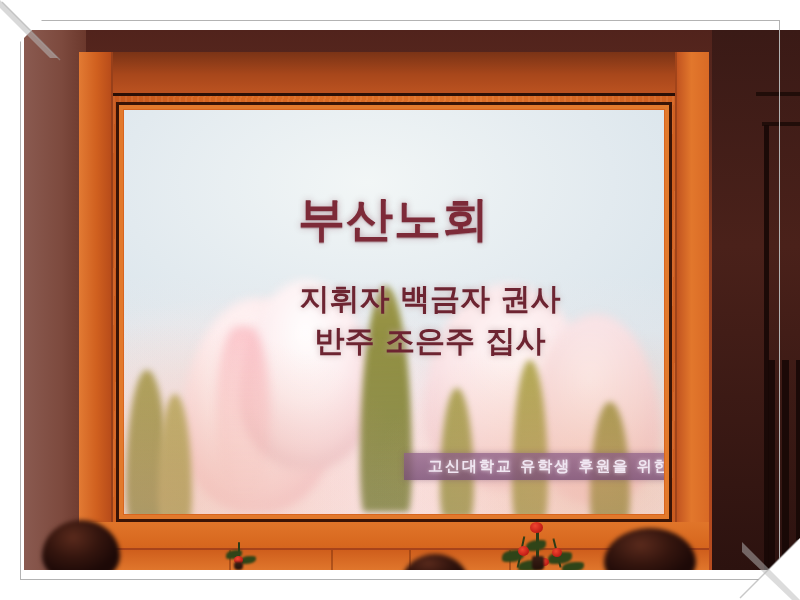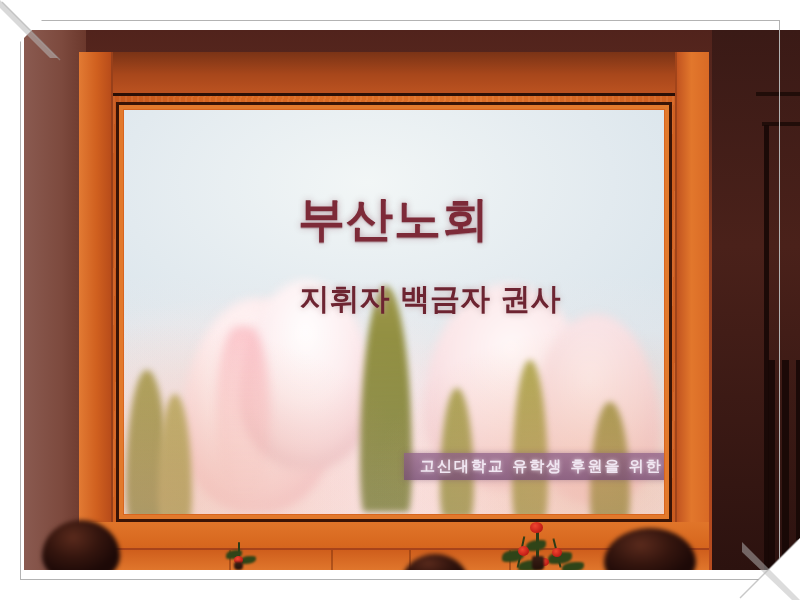--- a/index.html
+++ b/index.html
@@ -229,20 +229,21 @@
     box-shadow: 0 0 6px rgba(120,80,110,.45);
   }
   .slide-banner-text {
     font-family: "DejaVu Sans", sans-serif;
     font-size: 15px;
     font-weight: 700;
     letter-spacing: 2px;
     color: #f0e6f2;
     text-shadow: 0 0 4px rgba(255,245,250,.7);
     white-space: nowrap;
+    margin-left: 8px;
   }
 
   
   .apron {
     position: absolute;
     left: 55px;
     top: 492px;
     width: 630px;
     height: 48px;
     background: linear-gradient(180deg, #e0752a 0%, #d8681f 45%, #c4551b 100%);
@@ -359,20 +360,21 @@
         <div class="leaf" style="left:466px; top:128px; width:40px; height:122px;
                     background: linear-gradient(180deg, #9c9747 0%, #7f8235 100%);"></div>
       </div>
 
       <div class="slide-warm"></div>
 
       <div class="slide-title">부산노회</div>
 
       <div class="slide-lines">
         <div class="slide-line">지휘자 백금자 권사</div>
+        <div class="slide-line">반주 조은주 집사</div>
       </div>
 
       <div class="slide-banner">
         <span class="slide-banner-text">고신대학교 유학생 후원을 위한</span>
       </div>
     </div>
 
     <div class="apron"></div>
     <div class="apron-rail">
       <div class="apron-seam" style="left:150px;"></div>

